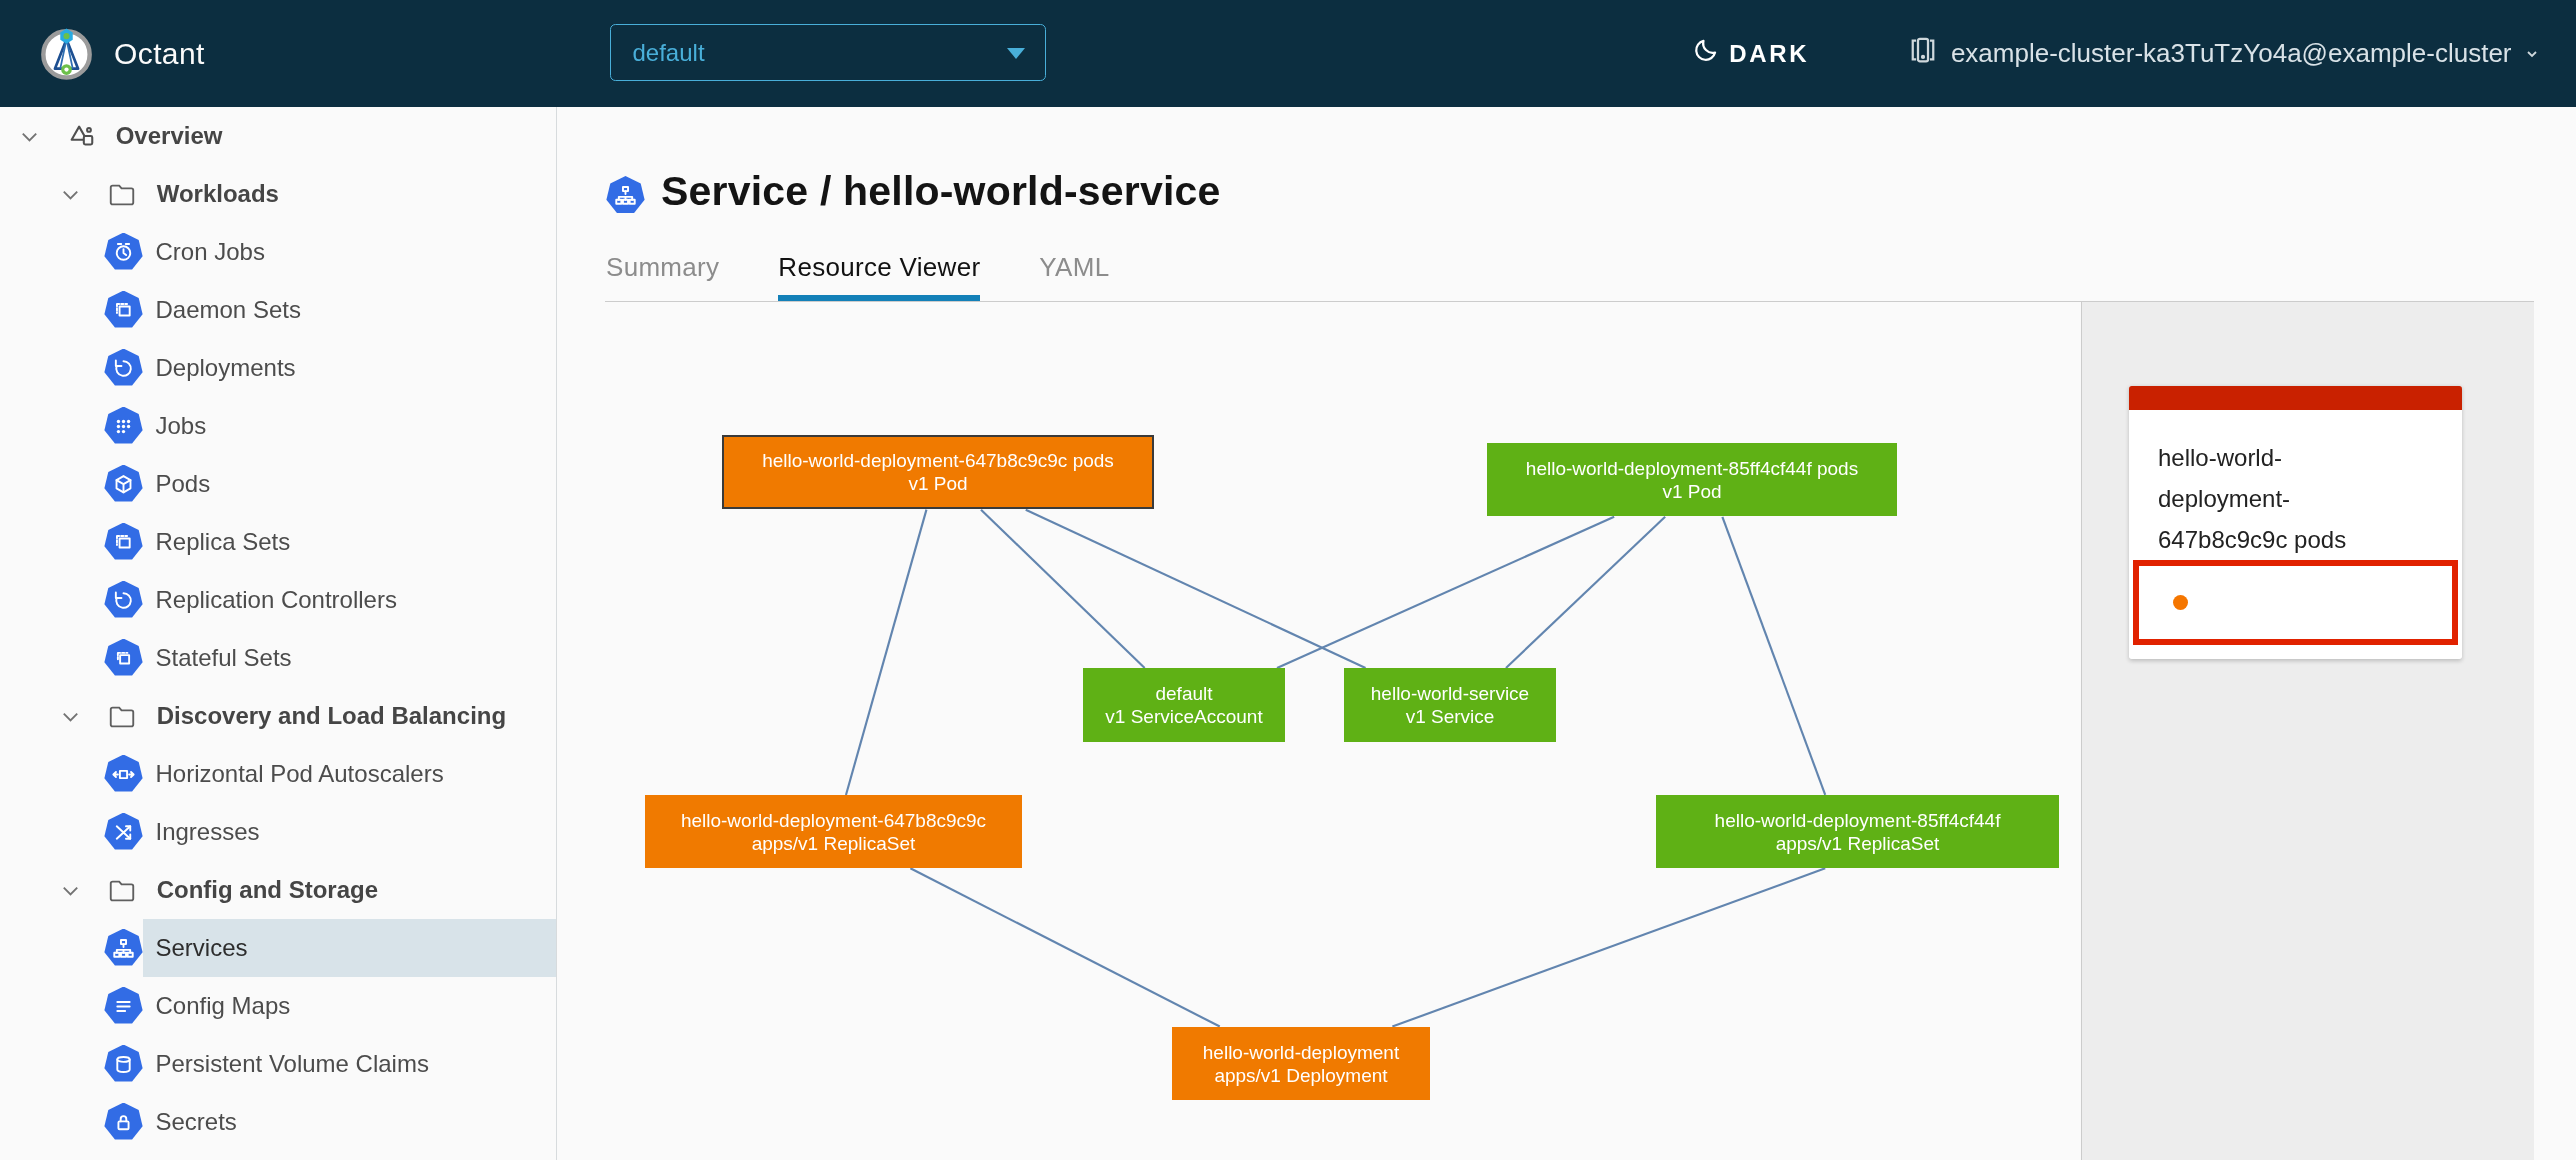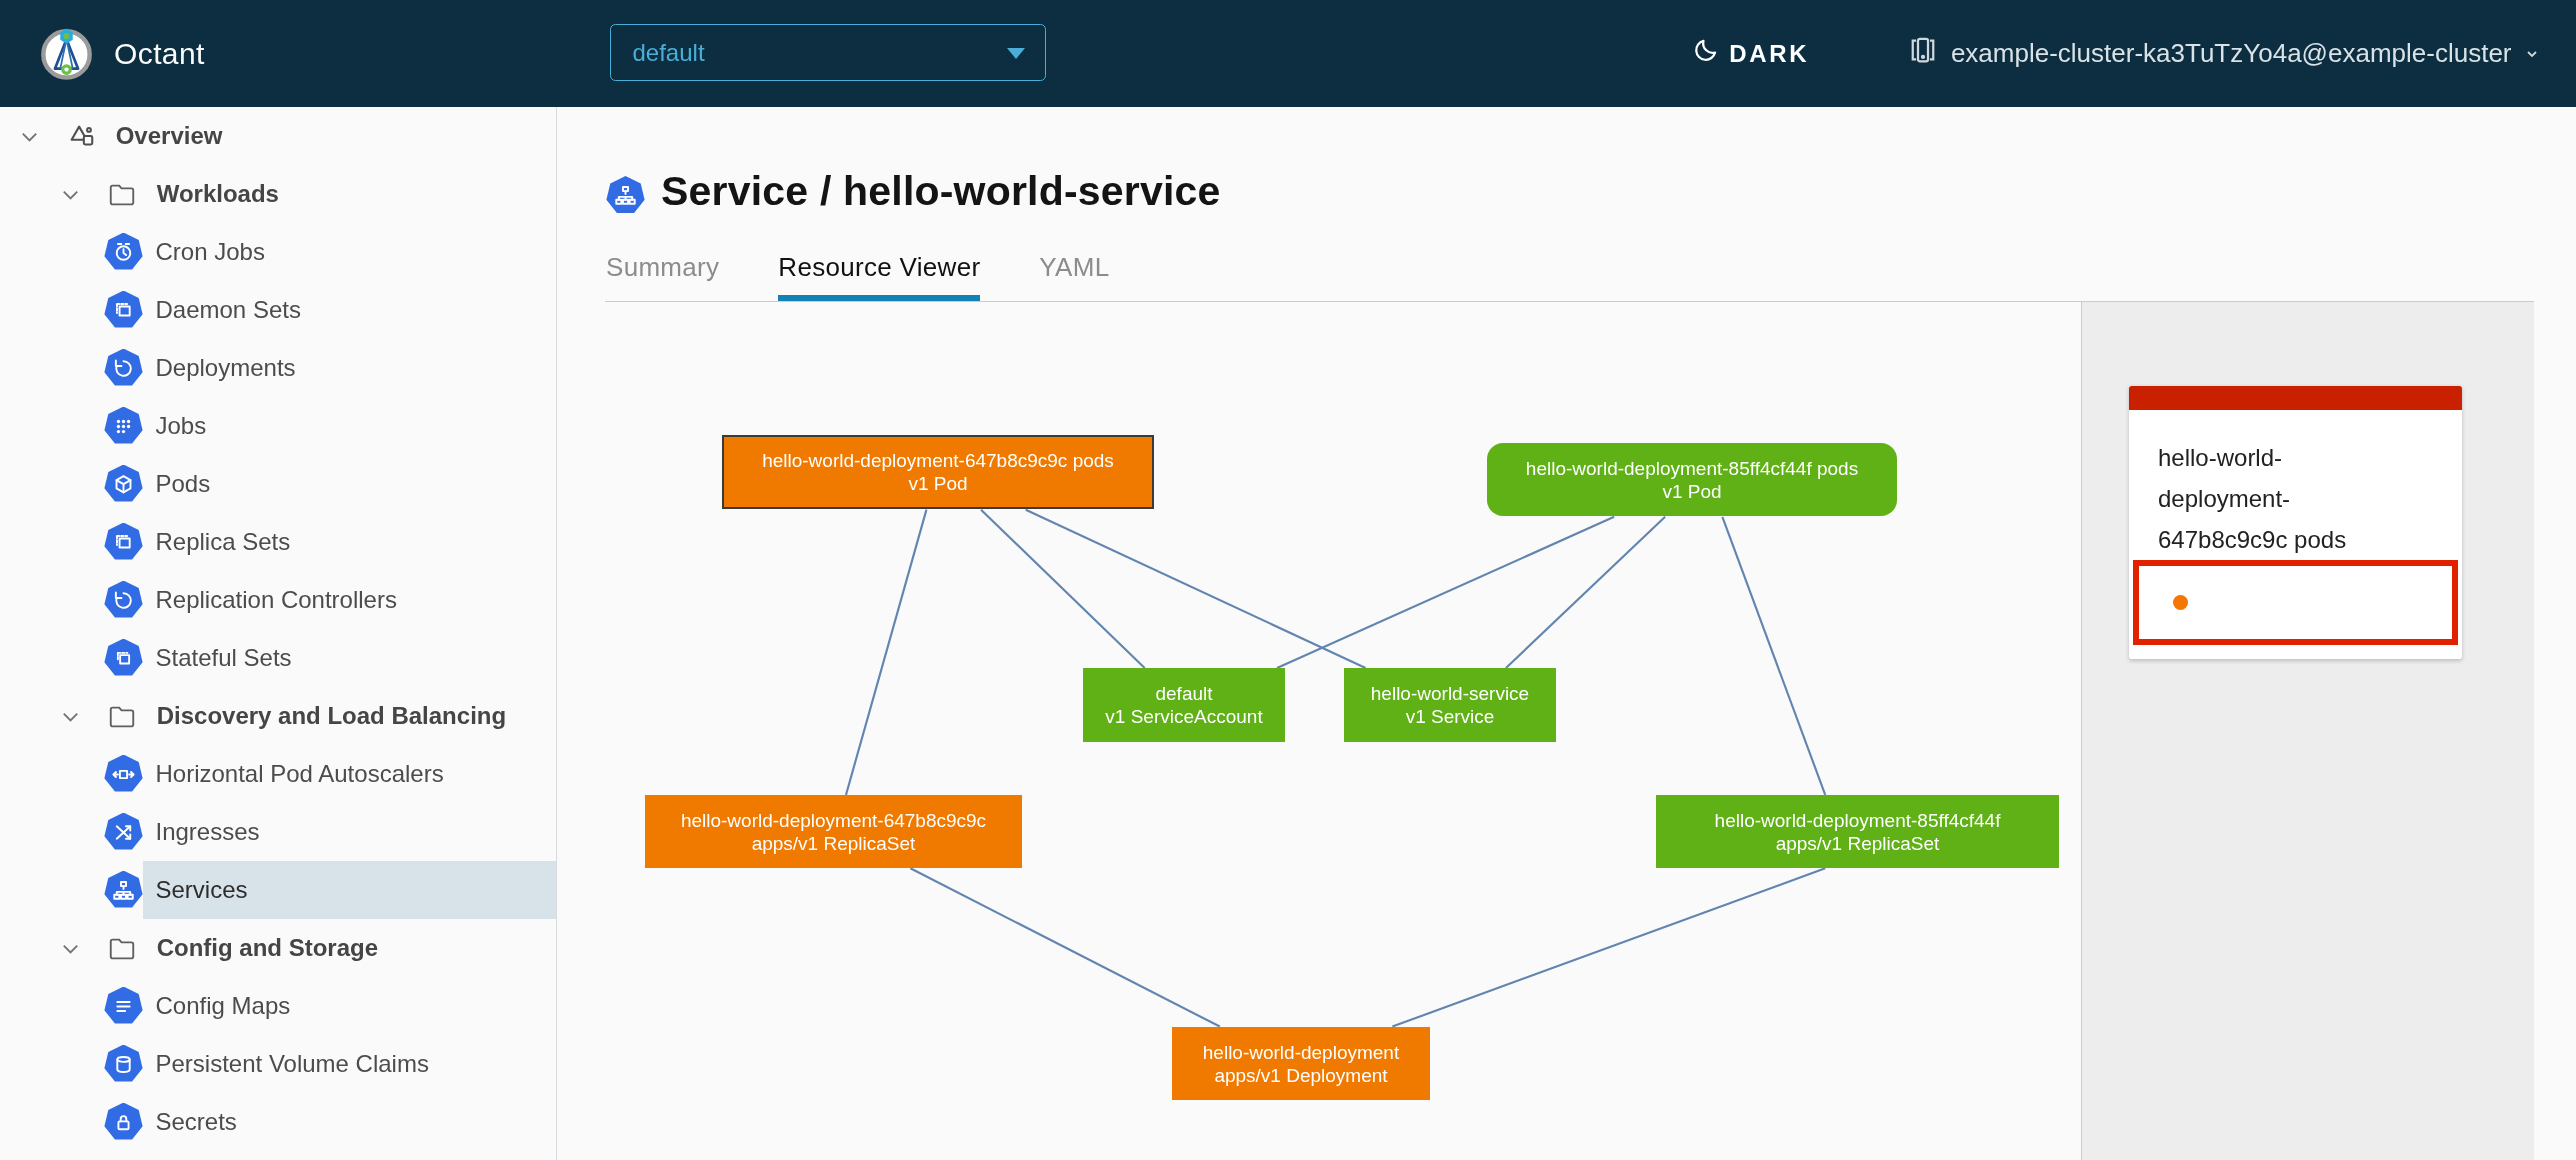--- a/index.html
+++ b/index.html
@@ -250,37 +250,37 @@
     </div>
     <div class="srow leaf">
       <span class="hept">
         <svg viewBox="0 0 24 24" fill="none" stroke="#fff" stroke-width="1.7" stroke-linecap="round" stroke-linejoin="round">
           <path d="M6 6.5l12 11M18 6.5l-12 11"></path>
           <path d="M18 6.5h-3.8M18 6.5v3.8M18 17.5h-3.8M18 17.5v-3.8"></path>
         </svg>
       </span>
       <span class="label">Ingresses</span>
     </div>
-    <div class="srow leaf selected">
-      <span class="hept">
-        <svg viewBox="0 0 24 24" fill="none" stroke="#fff" stroke-width="1.7" stroke-linecap="round" stroke-linejoin="round">
-          <path d="M9.75 4.5h4.5v3.6h-4.5z M3.8 15.8h4.5v3.6H3.8z M9.75 15.8h4.5v3.6h-4.5z M15.7 15.8h4.5v3.6h-4.5z"></path>
-          <path d="M12 8.1v2.6M6.05 15.8v-2.6h11.9v2.6M12 13.2v2.6"></path>
-        </svg>
-      </span>
-      <span class="label">Services</span>
-    </div>
     <div class="srow group">
       <span class="chev"><svg viewBox="0 0 24 24" width="23" height="23" fill="none" stroke="#737373" stroke-width="2">
           <path d="M5 9l7 7 7-7"></path>
         </svg></span>
       <span class="tree-icon"><svg viewBox="0 0 32 32" width="30" height="30" fill="none" stroke="#5f5f5f" stroke-width="2">
           <path d="M4 9a2 2 0 0 1 2-2h7l2.5 3H26a2 2 0 0 1 2 2v13a2 2 0 0 1-2 2H6a2 2 0 0 1-2-2z"></path>
         </svg></span>
       <span class="label">Config and Storage</span>
+    </div>
+    <div class="srow leaf selected">
+      <span class="hept">
+        <svg viewBox="0 0 24 24" fill="none" stroke="#fff" stroke-width="1.7" stroke-linecap="round" stroke-linejoin="round">
+          <path d="M9.75 4.5h4.5v3.6h-4.5z M3.8 15.8h4.5v3.6H3.8z M9.75 15.8h4.5v3.6h-4.5z M15.7 15.8h4.5v3.6h-4.5z"></path>
+          <path d="M12 8.1v2.6M6.05 15.8v-2.6h11.9v2.6M12 13.2v2.6"></path>
+        </svg>
+      </span>
+      <span class="label">Services</span>
     </div>
     <div class="srow leaf">
       <span class="hept">
         <svg viewBox="0 0 24 24" fill="none" stroke="#fff" stroke-width="1.7" stroke-linecap="round" stroke-linejoin="round">
           <path d="M6.5 8h11M6.5 12h11M6.5 16h7"></path>
         </svg>
       </span>
       <span class="label">Config Maps</span>
     </div>
     <div class="srow leaf">
@@ -330,21 +330,21 @@
       <line x1="1181" y1="240" x2="804" y2="409" stroke="#6285af" stroke-width="2.4"></line>
       <line x1="1238" y1="240" x2="1060" y2="409" stroke="#6285af" stroke-width="2.4"></line>
       <line x1="1302" y1="240" x2="1417" y2="551" stroke="#6285af" stroke-width="2.4"></line>
       <line x1="394" y1="633" x2="740" y2="810" stroke="#6285af" stroke-width="2.4"></line>
       <line x1="1417" y1="633" x2="933" y2="810" stroke="#6285af" stroke-width="2.4"></line>
     </svg>
     <div class="gnode orange selected" style="left: 164px; top: 133px; width: 432px; height: 74px;">
       <span>hello-world-deployment-647b8c9c9c pods</span>
       <span>v1 Pod</span>
     </div>
-    <div class="gnode green" style="left: 929px; top: 141px; width: 410px; height: 73px; border-radius: 16px;">
+    <div class="gnode green" style="left: 929px; top: 141px; width: 410px; height: 73px;">
       <span>hello-world-deployment-85ff4cf44f pods</span>
       <span>v1 Pod</span>
     </div>
     <div class="gnode green" style="left: 525px; top: 366px; width: 202px; height: 74px;">
       <span>default</span>
       <span>v1 ServiceAccount</span>
     </div>
     <div class="gnode green" style="left: 786px; top: 366px; width: 212px; height: 74px;">
       <span>hello-world-service</span>
       <span>v1 Service</span>

